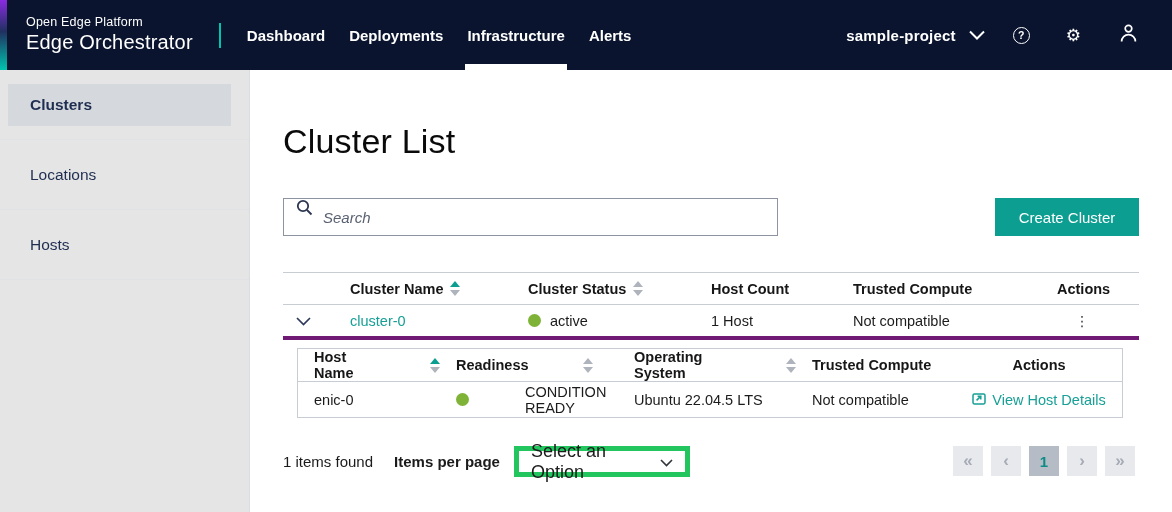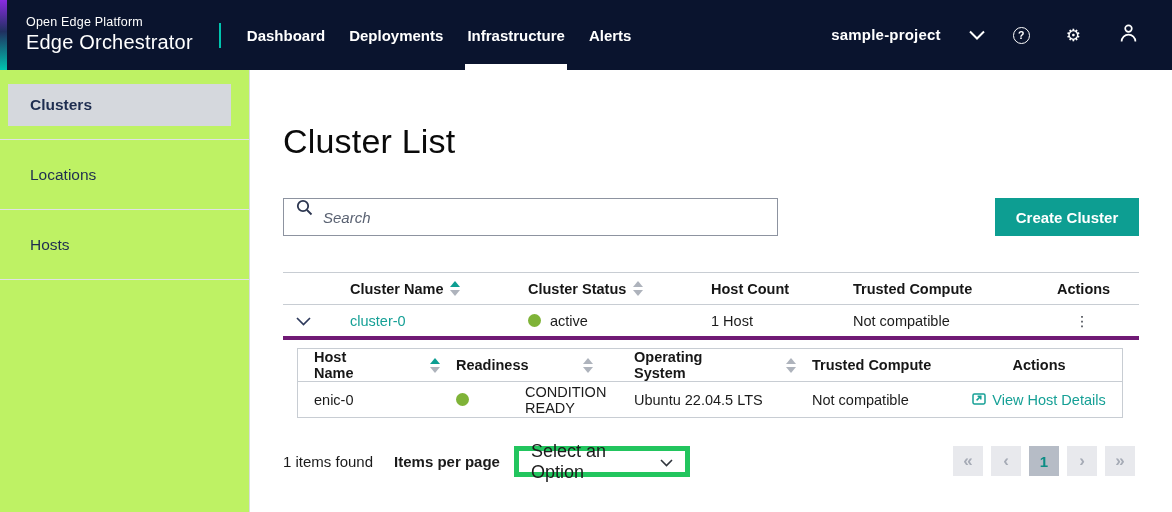--- a/index.html
+++ b/index.html
@@ -27,36 +27,36 @@
   .nav-divider { width: 2px; height: 25px; background: #00c4ae; margin-left: 26px; }
   .nav { display: flex; height: 70px; margin-left: 14px; }
   .nav-tab {
     position: relative; display: flex; align-items: center;
     padding: 0 12px; font-size: 15px; font-weight: 600; cursor: pointer; white-space: nowrap;
   }
   .nav-tab.active::after {
     content: ""; position: absolute; left: 10px; right: 10px; bottom: 0; height: 6px; background: #fff;
   }
   .header-right { margin-left: auto; display: flex; align-items: center; padding-right: 34px; }
-  .project-btn { display: flex; align-items: flex-start; gap: 28px; cursor: pointer; }
+  .project-btn { display: flex; align-items: center; gap: 13px; cursor: pointer; }
   .project-name { font-size: 15px; font-weight: 600; letter-spacing: .2px; }
   .hdr-icon-btn { display: flex; align-items: center; justify-content: center; cursor: pointer; }
   .help-btn { margin-left: 28px; }
   .help-circle {
     width: 17px; height: 17px; border: 1.5px solid #fff; border-radius: 50%;
     display: flex; align-items: center; justify-content: center;
     font-size: 10.5px; font-weight: 700; color: #fff;
   }
   .gear-btn { margin-left: 36px; font-size: 17px; color: #fff; }
   .user-btn { margin-left: 38px; }
 
   
   .sidebar {
     position: absolute; top: 70px; left: 0; width: 250px; height: 442px;
-    background: #bef264; border-right: 1px solid #d9dce0;
+    background: #e5e5e5; border-right: 1px solid #d9dce0;
   }
   .sidebar-item { height: 70px; border-bottom: 1px solid #e0e2e6; display: flex; align-items: center; padding: 0 18px 0 8px; cursor: pointer; }
   .sidebar-item-inner {
     width: 224px; height: 42px; display: flex; align-items: center;
     padding-left: 22px; font-size: 15.5px; color: #1e2d50;
   }
   .sidebar-item.active .sidebar-item-inner { background: #d5d8dd; font-weight: 600; }
 
   
   .main { position: absolute; top: 70px; left: 250px; width: 922px; height: 442px; background: #fff; }
@@ -68,21 +68,21 @@
     border: 1px solid #8d93a0; background: #fff; display: flex; padding: 0 12px;
   }
   .search-box input {
     border: none; outline: none; flex: 1; margin-left: 10px;
     font-family: "Liberation Sans", sans-serif; font-size: 15px; color: #1b1b1b;
   }
   .search-box input::placeholder { font-style: italic; color: #5a6272; opacity: 1; }
   .create-btn {
     position: absolute; right: 0; top: 0; width: 144px; height: 38px;
     background: #0d9e92; color: #fff; border: none; font-family: "Liberation Sans", sans-serif;
-    font-size: 15px; font-weight: 700; cursor: pointer;
+    font-size: 15px; font-weight: 400; cursor: pointer;
   }
 
   
   .cluster-table { position: absolute; top: 202px; left: 33px; width: 856px; }
   .c-grid { display: grid; grid-template-columns: 56px 178px 183px 142px 204px 1fr; align-items: center; }
   .c-head { height: 33px; border-top: 1px solid #c8cdd3; border-bottom: 1px solid #c8cdd3; font-weight: 700; font-size: 14.5px; color: #171717; }
   .c-row { height: 35px; border-bottom: 4px solid #701a75; font-size: 14.5px; }
   .cell { padding-left: 11px; display: flex; align-items: center; }
   .cell.right { justify-content: flex-end; padding-right: 36px; }
   .cell.expander { padding-left: 13px; cursor: pointer; }

